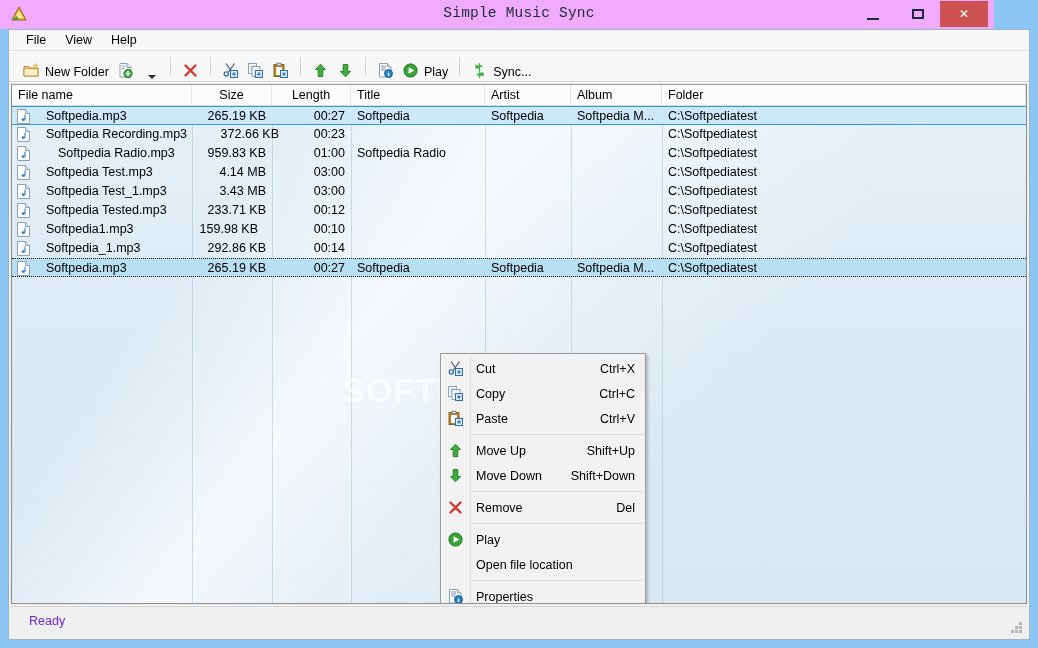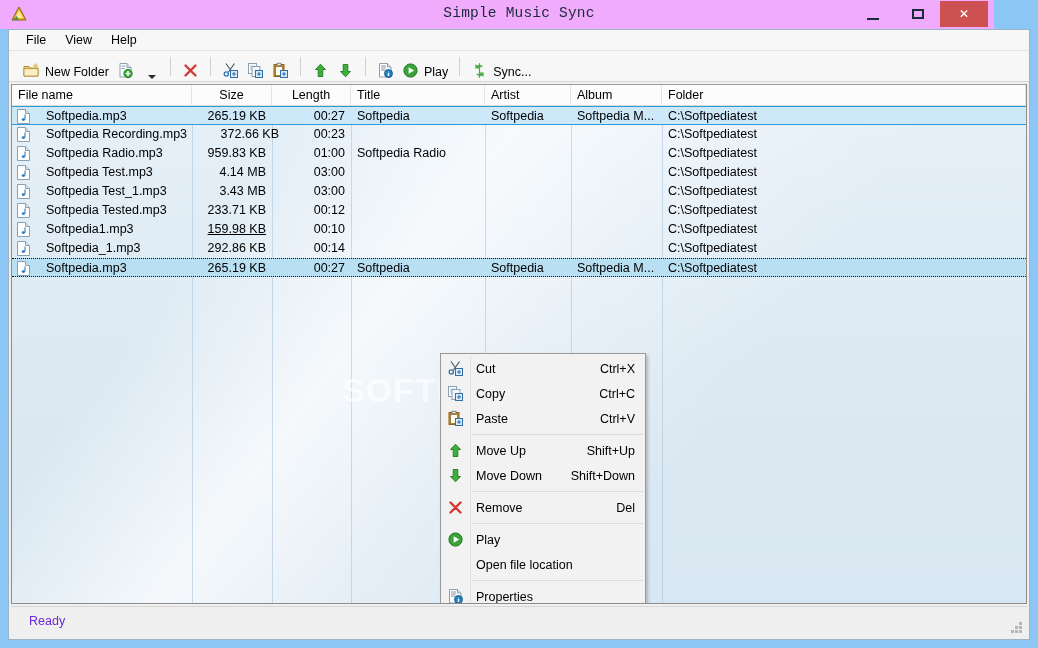--- a/index.html
+++ b/index.html
@@ -531,21 +531,21 @@
             <div class="cell" style="left: 559px; width: 91px;"></div>
             <div class="cell" style="left: 650px; width: 364px;">C:\Softpediatest</div>
           </div>
           <div class="row">
             <svg class="file-ico" viewBox="0 0 13 15">
               <path d="M.5.5h8l4 4v10H.5z" fill="#ffffff" stroke="#8aa0b3"></path>
               <path d="M8.5.5v4h4" fill="#d8e6f2" stroke="#8aa0b3"></path>
               <path d="M8 5.5v5" stroke="#2f7fc4" stroke-width="1.1"></path>
               <ellipse cx="6.4" cy="10.6" rx="1.7" ry="1.3" fill="#2f7fc4"></ellipse>
             </svg>
-            <div class="cell name" style="left: 0px; width: 180px; text-align: center;">Softpedia Radio.mp3</div>
+            <div class="cell name" style="left: 12px; width: 180px; text-align: center;">Softpedia Radio.mp3</div>
             <div class="cell num" style="left: 180px; width: 80px;">959.83 KB</div>
             <div class="cell num" style="left: 260px; width: 79px;">01:00</div>
             <div class="cell" style="left: 339px; width: 134px;">Softpedia Radio</div>
             <div class="cell" style="left: 473px; width: 86px;"></div>
             <div class="cell" style="left: 559px; width: 91px;"></div>
             <div class="cell" style="left: 650px; width: 364px;">C:\Softpediatest</div>
           </div>
           <div class="row">
             <svg class="file-ico" viewBox="0 0 13 15">
               <path d="M.5.5h8l4 4v10H.5z" fill="#ffffff" stroke="#8aa0b3"></path>
@@ -592,21 +592,21 @@
             <div class="cell" style="left: 650px; width: 364px;">C:\Softpediatest</div>
           </div>
           <div class="row">
             <svg class="file-ico" viewBox="0 0 13 15">
               <path d="M.5.5h8l4 4v10H.5z" fill="#ffffff" stroke="#8aa0b3"></path>
               <path d="M8.5.5v4h4" fill="#d8e6f2" stroke="#8aa0b3"></path>
               <path d="M8 5.5v5" stroke="#2f7fc4" stroke-width="1.1"></path>
               <ellipse cx="6.4" cy="10.6" rx="1.7" ry="1.3" fill="#2f7fc4"></ellipse>
             </svg>
             <div class="cell name" style="left: 0px; width: 180px;">Softpedia1.mp3</div>
-            <div class="cell num" style="left: 180px; width: 80px; text-decoration: underline;">159.98 KB</div>
+            <div class="cell num" style="left: 172px; width: 80px;">159.98 KB</div>
             <div class="cell num" style="left: 260px; width: 79px;">00:10</div>
             <div class="cell" style="left: 339px; width: 134px;"></div>
             <div class="cell" style="left: 473px; width: 86px;"></div>
             <div class="cell" style="left: 559px; width: 91px;"></div>
             <div class="cell" style="left: 650px; width: 364px;">C:\Softpediatest</div>
           </div>
           <div class="row">
             <svg class="file-ico" viewBox="0 0 13 15">
               <path d="M.5.5h8l4 4v10H.5z" fill="#ffffff" stroke="#8aa0b3"></path>
               <path d="M8.5.5v4h4" fill="#d8e6f2" stroke="#8aa0b3"></path>

